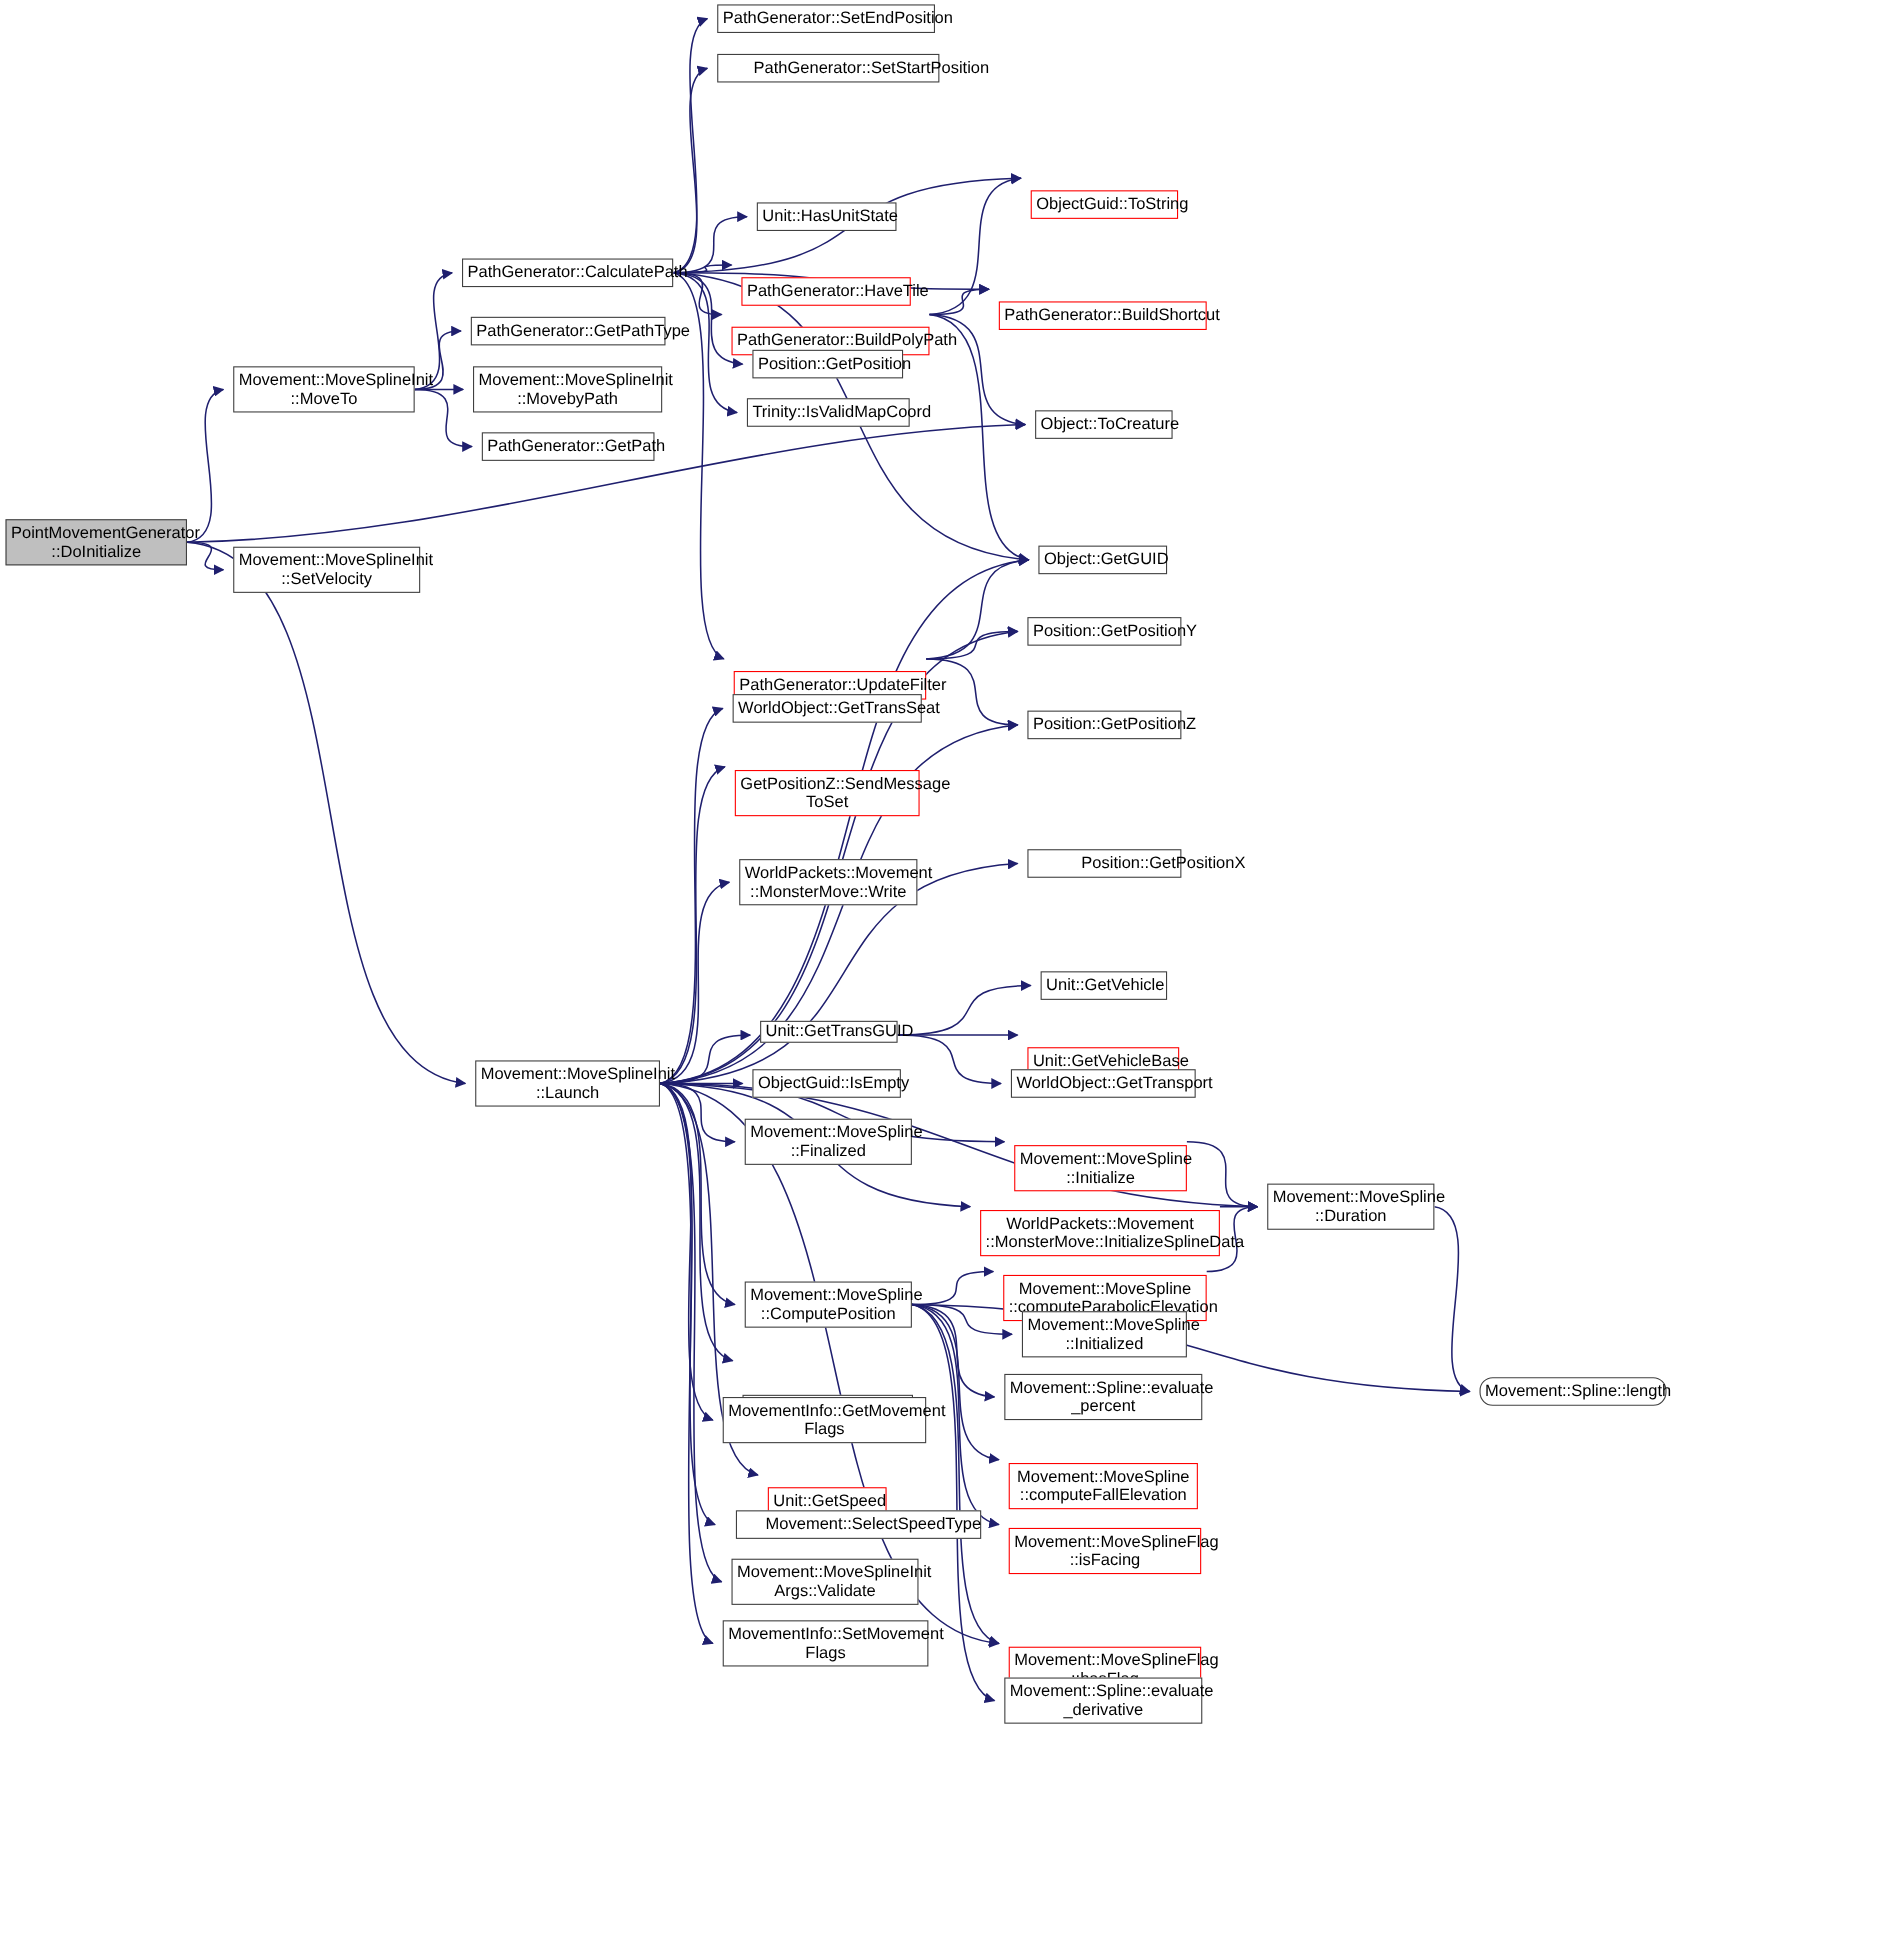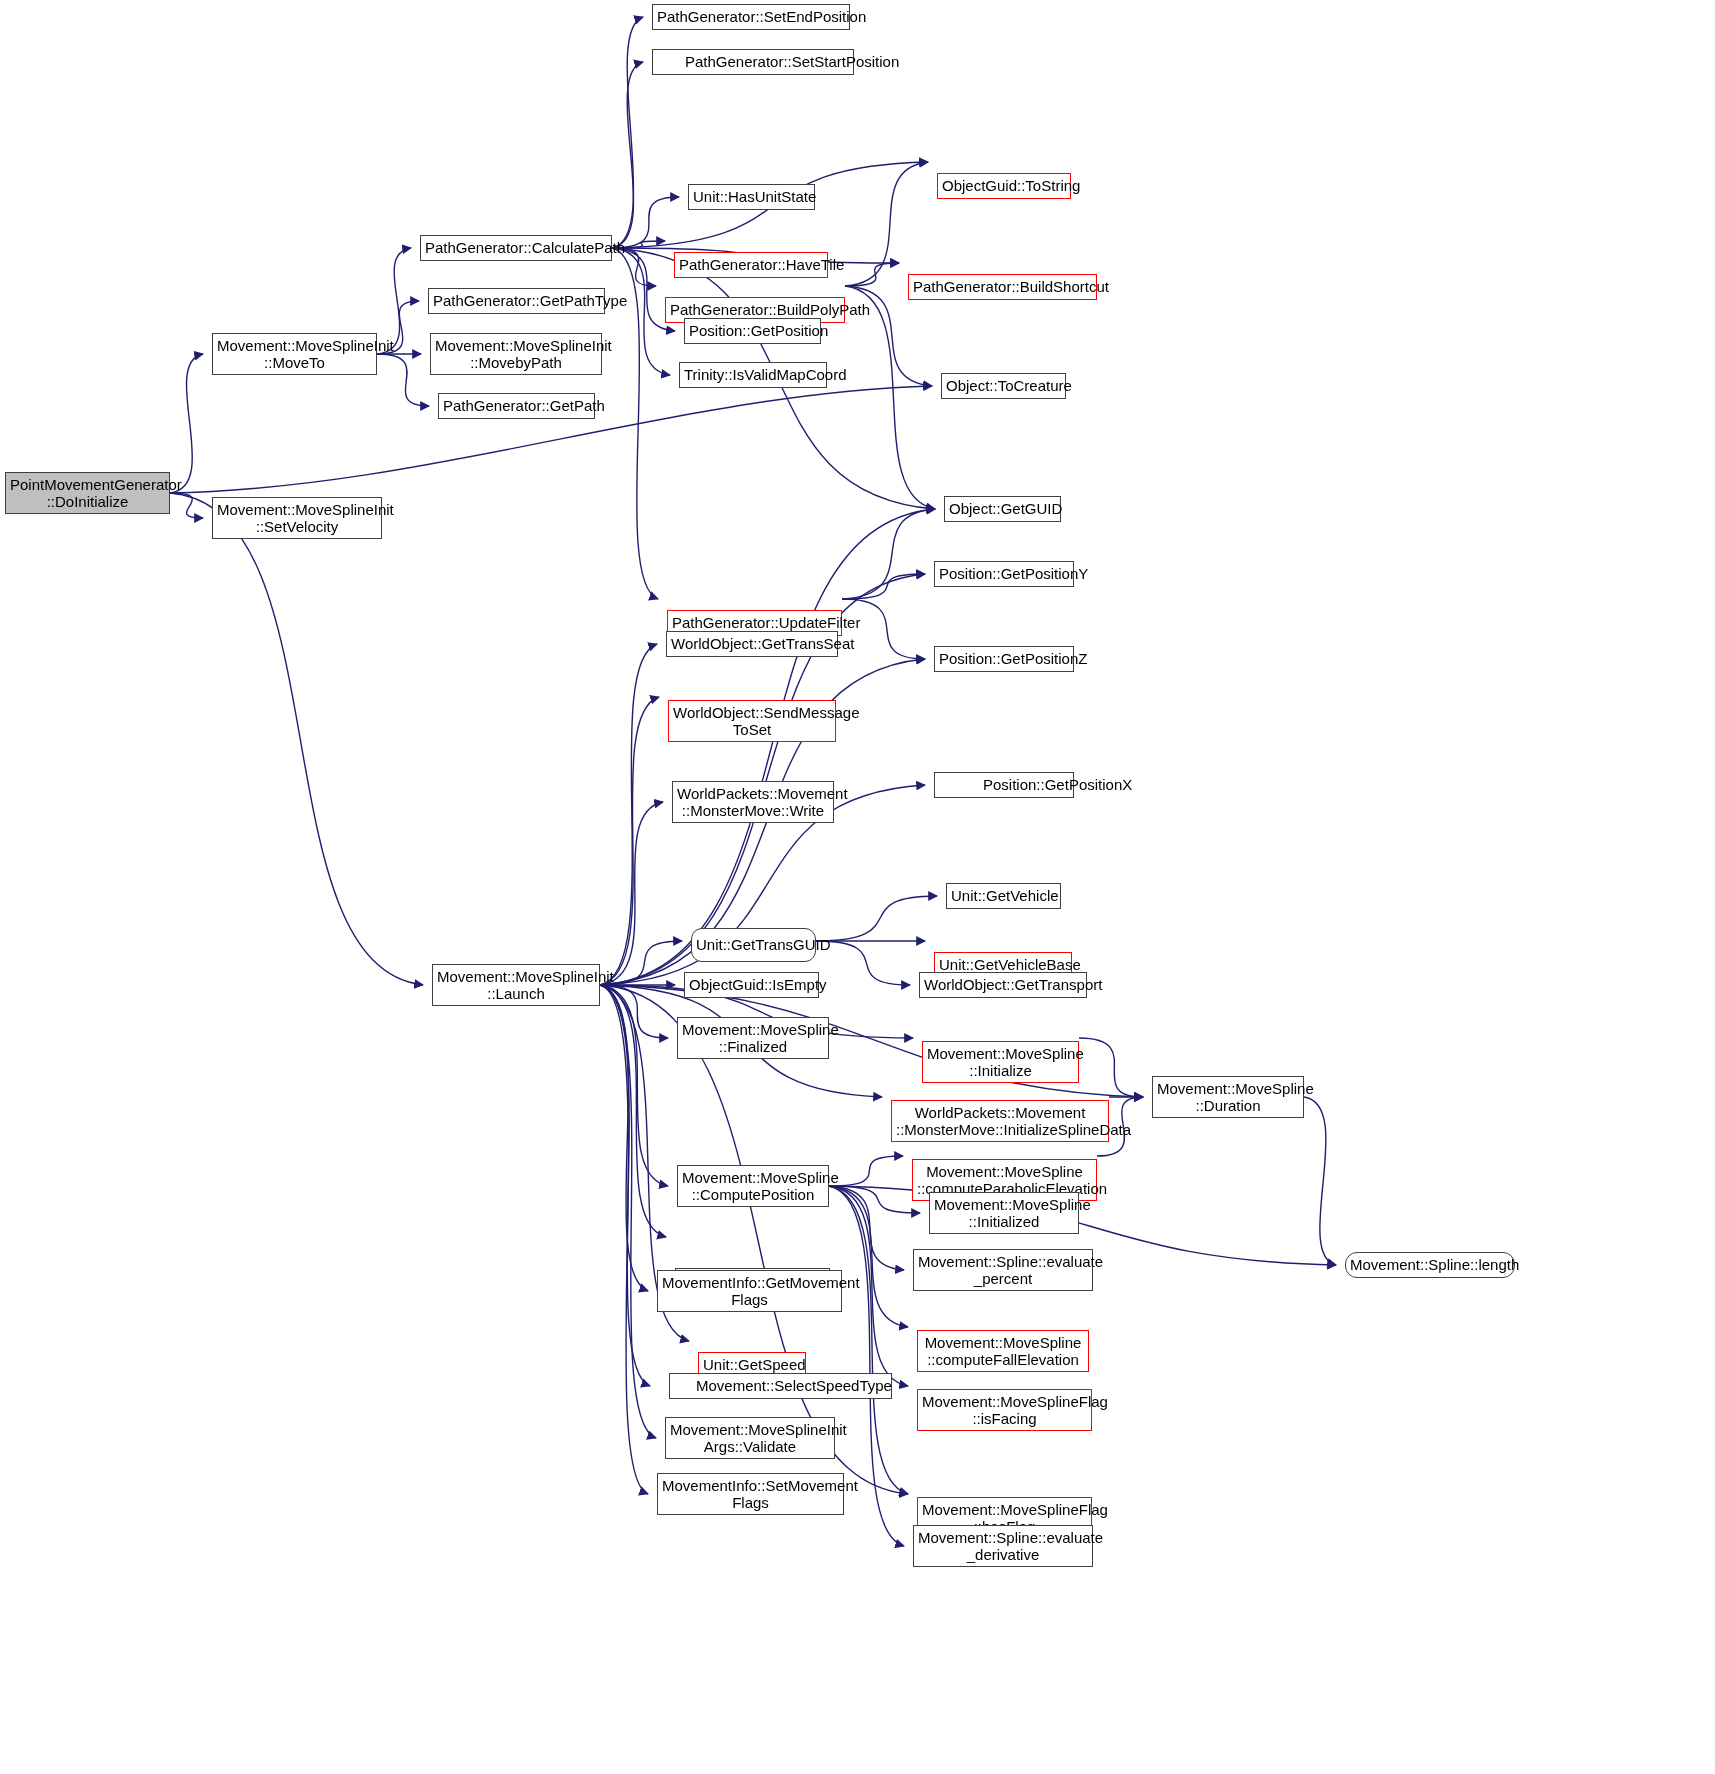--- a/index.html
+++ b/index.html
@@ -143,27 +143,27 @@
     <div class="node" style="left: 684px; top: 318px; width: 137px; height: 26px;"><span class="lbl">Position::GetPosition</span></div>
     <div class="node" style="left: 679px; top: 362px; width: 148px; height: 26px;"><span class="lbl">Trinity::IsValidMapCoord</span></div>
     <div class="node red" style="left: 937px; top: 149px; width: 134px; height: 26px;"><span class="lbl">ObjectGuid::ToString</span></div>
     <div class="node red" style="left: 908px; top: 250px; width: 189px; height: 26px;"><span class="lbl">PathGenerator::BuildShortcut</span></div>
     <div class="node" style="left: 941px; top: 373px; width: 125px; height: 26px;"><span class="lbl">Object::ToCreature</span></div>
     <div class="node" style="left: 944px; top: 496px; width: 117px; height: 26px;"><span class="lbl">Object::GetGUID</span></div>
     <div class="node red" style="left: 667px; top: 586px; width: 175px; height: 26px;"><span class="lbl">PathGenerator::UpdateFilter</span></div>
     <div class="node" style="left: 934px; top: 561px; width: 140px; height: 26px;"><span class="lbl">Position::GetPositionY</span></div>
     <div class="node" style="left: 666px; top: 631px; width: 172px; height: 26px;"><span class="lbl">WorldObject::GetTransSeat</span></div>
     <div class="node" style="left: 934px; top: 646px; width: 140px; height: 26px;"><span class="lbl">Position::GetPositionZ</span></div>
-    <div class="node red" style="left: 668px; top: 676px; width: 168px; height: 42px;"><span class="lbl">WorldObject::SendMessage
+    <div class="node red" style="left: 668px; top: 676px; width: 168px; height: 42px;"><span class="lbl">GetPositionZ::SendMessage
 ToSet</span></div>
     <div class="node" style="left: 672px; top: 781px; width: 162px; height: 42px;"><span class="lbl">WorldPackets::Movement
 ::MonsterMove::Write</span></div>
     <div class="node" style="left: 934px; top: 772px; width: 140px; height: 26px; padding-left: 48px;"><span class="lbl">Position::GetPositionX</span></div>
     <div class="node" style="left: 946px; top: 883px; width: 115px; height: 26px; text-align: center;"><span class="lbl">Unit::GetVehicle</span></div>
-    <div class="node" style="left: 691px; top: 928px; width: 125px; height: 34px; border-radius: 11px;"><span class="lbl">Unit::GetTransGUID</span></div>
+    <div class="node" style="left: 691px; top: 928px; width: 125px; height: 20px;"><span class="lbl">Unit::GetTransGUID</span></div>
     <div class="node red" style="left: 934px; top: 928px; width: 138px; height: 26px;"><span class="lbl">Unit::GetVehicleBase</span></div>
     <div class="node" style="left: 432px; top: 964px; width: 168px; height: 42px;"><span class="lbl">Movement::MoveSplineInit
 ::Launch</span></div>
     <div class="node" style="left: 684px; top: 972px; width: 135px; height: 26px;"><span class="lbl">ObjectGuid::IsEmpty</span></div>
     <div class="node" style="left: 919px; top: 972px; width: 168px; height: 26px;"><span class="lbl">WorldObject::GetTransport</span></div>
     <div class="node" style="left: 677px; top: 1017px; width: 152px; height: 42px;"><span class="lbl">Movement::MoveSpline
 ::Finalized</span></div>
     <div class="node red" style="left: 922px; top: 1017px; width: 157px; height: 42px;"><span class="lbl">Movement::MoveSpline
 ::Initialize</span></div>
     <div class="node red" style="left: 891px; top: 1076px; width: 218px; height: 42px;"><span class="lbl">WorldPackets::Movement

